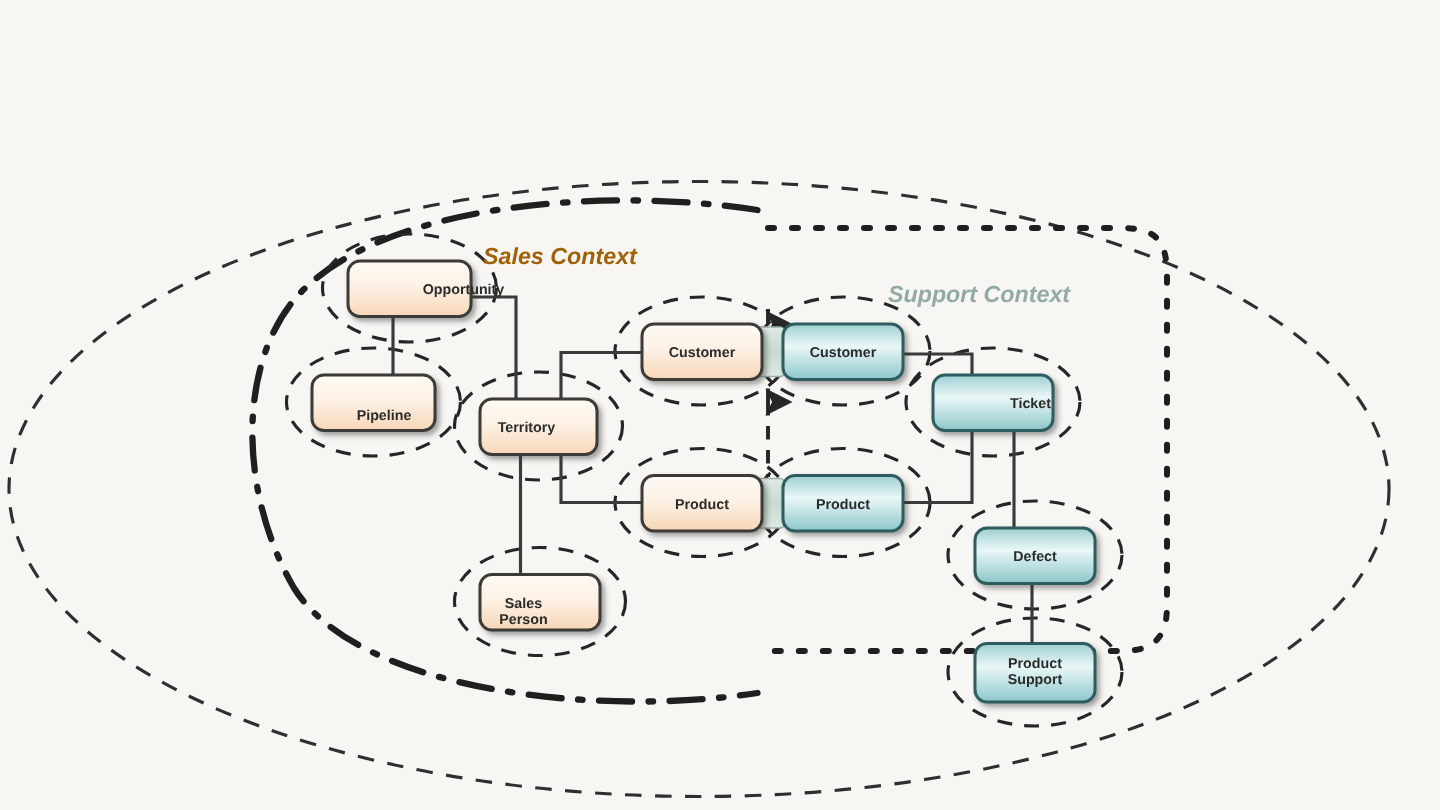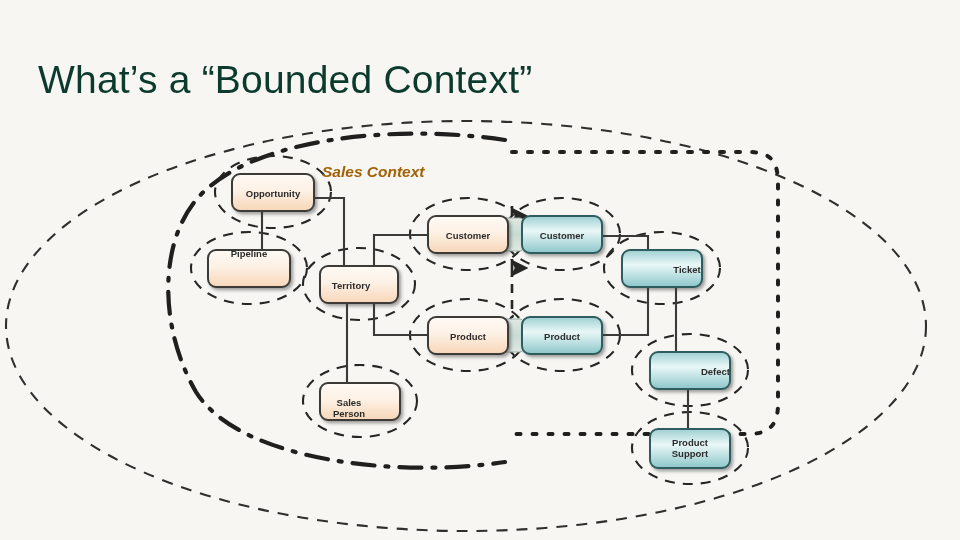--- a/index.html
+++ b/index.html
@@ -46,21 +46,20 @@
     line-height:11px;
     pointer-events:none;
     font-family:"Liberation Sans", sans-serif;
   }
 </style>
 </head>
 <body>
 
 <div id="slide">
 
-  <div id="title">What’s a “Bounded Context”</div>
 
   <svg id="diagram" viewBox="0 0 960 540" xmlns="http://www.w3.org/2000/svg">
     <defs>
       <linearGradient id="gPeach" x1="0" y1="0" x2="0" y2="1">
         <stop offset="0%" stop-color="#fefaf5"></stop>
         <stop offset="45%" stop-color="#fdf1e5"></stop>
         <stop offset="100%" stop-color="#f7d6b8"></stop>
       </linearGradient>
       <linearGradient id="gTeal" x1="0" y1="0" x2="0" y2="1">
         <stop offset="0%" stop-color="#9ecfd2"></stop>
@@ -147,30 +146,31 @@
     <g>
       <rect x="522" y="216" width="80" height="37" rx="8" fill="url(#gTeal)" stroke="#2f5c5e" stroke-width="2" filter="url(#shadow)"></rect>
       <rect x="522" y="317" width="80" height="37" rx="8" fill="url(#gTeal)" stroke="#2f5c5e" stroke-width="2" filter="url(#shadow)"></rect>
       <rect x="622" y="250" width="80" height="37" rx="8" fill="url(#gTeal)" stroke="#2f5c5e" stroke-width="2" filter="url(#shadow)"></rect>
       <rect x="650" y="352" width="80" height="37" rx="8" fill="url(#gTeal)" stroke="#2f5c5e" stroke-width="2" filter="url(#shadow)"></rect>
       <rect x="650" y="429" width="80" height="39" rx="8" fill="url(#gTeal)" stroke="#2f5c5e" stroke-width="2" filter="url(#shadow)"></rect>
     </g>
   </svg>
 
   <div class="ctx-label" id="sales-label">Sales Context</div>
+  <div class="ctx-label" id="support-label">Support Context</div>
 
-  <div class="node-label" style="left:232px;top:188px;width:82px;">Opportunity</div>
-  <div class="node-label" style="left:208px;top:248px;width:82px;">Pipeline</div>
+  <div class="node-label" style="left:232px;top:188px;width:82px;padding-left:36px;">Opportunity</div>
+  <div class="node-label" style="left:208px;top:272px;width:96px;">Pipeline</div>
   <div class="node-label" style="left:312px;top:280px;width:78px;">Territory</div>
   <div class="node-label" style="left:320px;top:397px;width:58px;">Sales Person</div>
   <div class="node-label" style="left:428px;top:230px;width:80px;">Customer</div>
   <div class="node-label" style="left:428px;top:331px;width:80px;">Product</div>
   <div class="node-label" style="left:522px;top:230px;width:80px;">Customer</div>
   <div class="node-label" style="left:522px;top:331px;width:80px;">Product</div>
   <div class="node-label" style="left:647px;top:264px;width:80px;">Ticket</div>
-  <div class="node-label" style="left:650px;top:366px;width:80px;text-align:right;">Defect</div>
+  <div class="node-label" style="left:650px;top:366px;width:80px;">Defect</div>
   <div class="node-label" style="left:650px;top:437px;width:80px;">
     <span>Product</span><br>
     <span>Support</span>
   </div>
 
 
 </div>
 
 </body></html>

